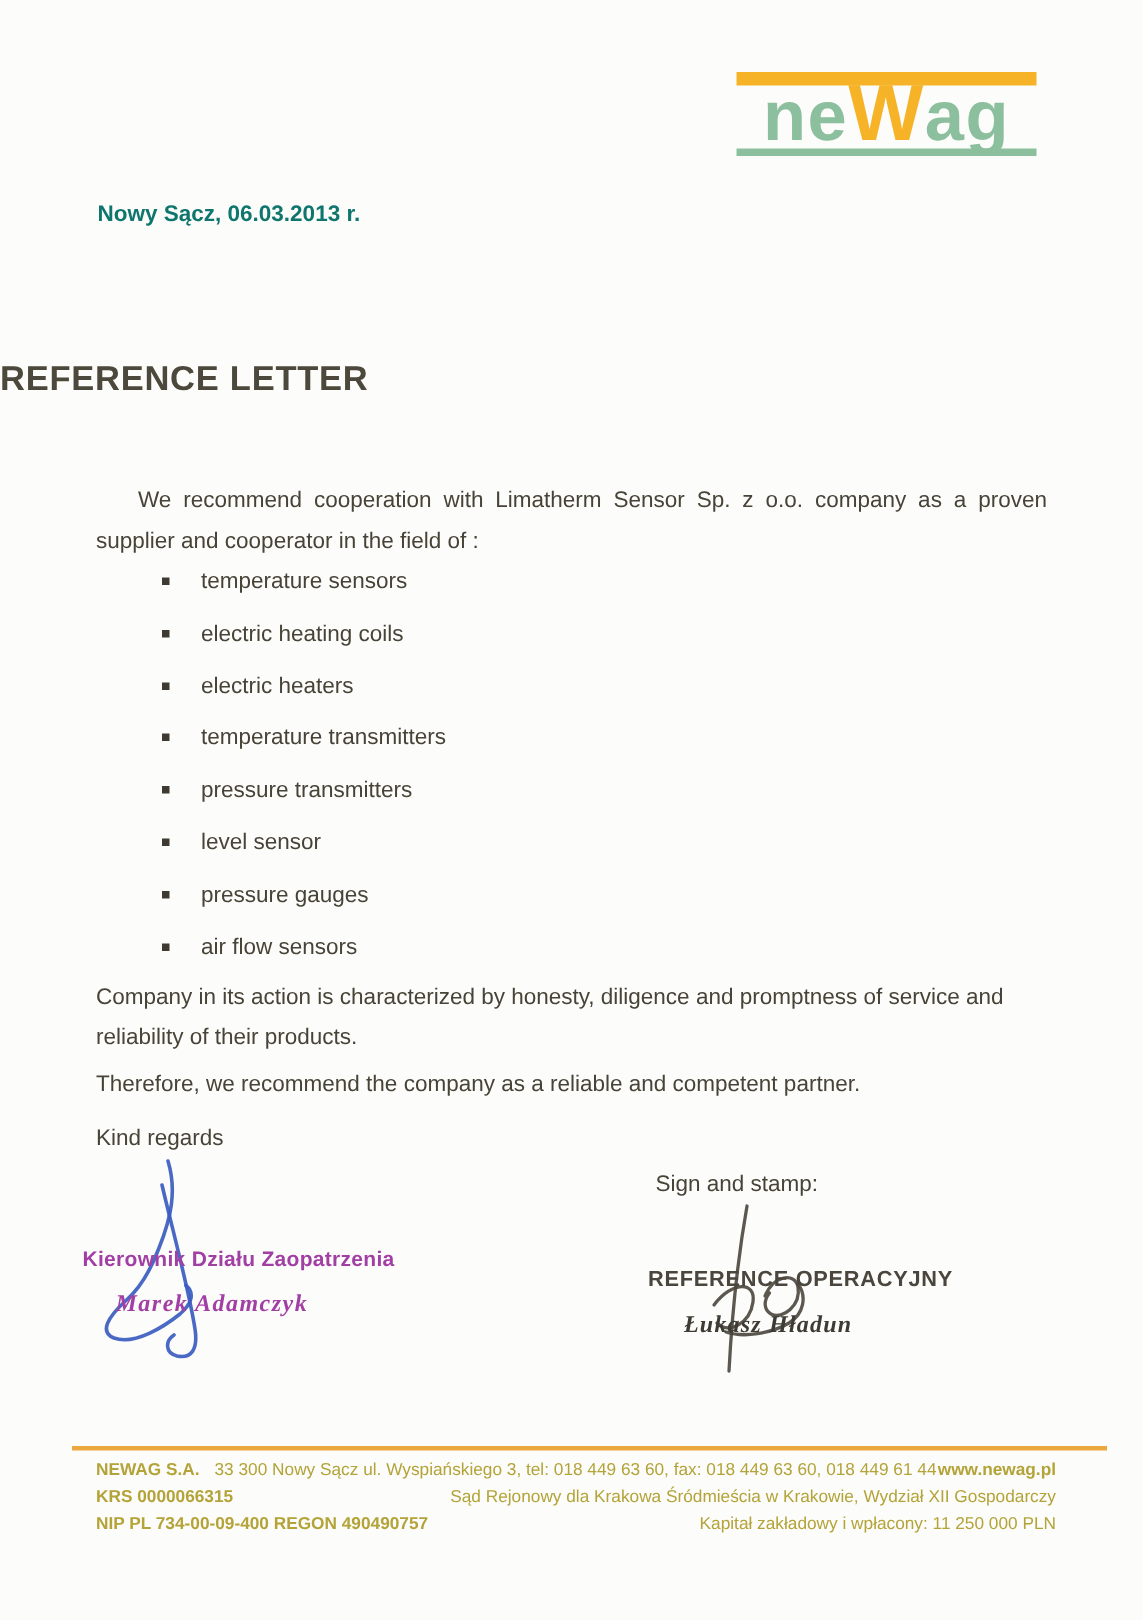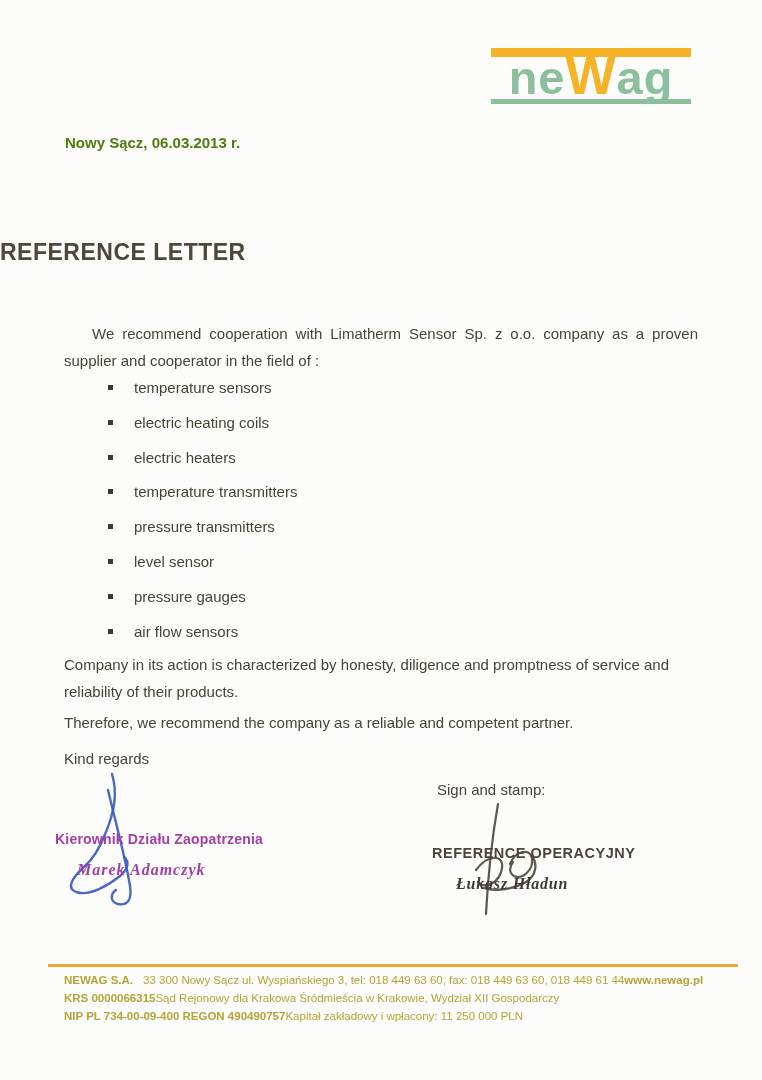--- a/index.html
+++ b/index.html
@@ -20,21 +20,21 @@
   .logo-bar-top { position: absolute; top: 6px; left: 0; right: 0; height: 9px; background: #f6b327; }
   .logo-bar-bottom { position: absolute; bottom: 0; left: 0; right: 0; height: 5px; background: #8cbf9d; }
   .logo-text {
     position: absolute; bottom: 2px; left: 2px; width: 196px;
     font-weight: bold; line-height: 1; letter-spacing: 1px;
     font-size: 47px; color: #8cbf9d; text-align: center;
   }
   .logo-text .lg-w { color: #f6b327; font-size: 53px; }
 
   
-  .date-line { position: absolute; left: 65px; top: 134px; font-size: 15px; font-weight: bold; color: #4d7c0f; }
+  .date-line { position: absolute; left: 65px; top: 134px; font-size: 15px; font-weight: bold; color: #0f766e; }
   .letter-title {
     position: absolute; left: 0; top: 239px; width: 100%;
     text-align: left; font-size: 23px; font-weight: 600;
     letter-spacing: 0.5px; color: #4c483c;
   }
   .para { position: absolute; left: 64px; width: 634px; font-size: 15px; line-height: 27px; color: #474337; }
   .intro { top: 320px; text-align: justify; text-indent: 28px; }
   .quality { top: 651px; }
   .recommend { top: 709px; }
   .closing { top: 745px; }
@@ -69,21 +69,21 @@
     position: absolute; left: 456px; top: 875px;
     font-family: "Liberation Serif", serif; font-style: italic; font-weight: bold;
     font-size: 16px; color: #3e3b34; letter-spacing: 0.8px;
   }
   .sig-dark { position: absolute; left: 462px; top: 798px; width: 112px; height: 122px; }
   .sig-dark path { stroke: #4a463c; fill: none; stroke-width: 2.2; stroke-linecap: round; opacity: 0.9; }
 
   
   .footer-rule { position: absolute; left: 48px; top: 964px; width: 690px; height: 3px; background: #eaa83e; }
   .footer { position: absolute; left: 64px; top: 971px; width: 640px; font-size: 11.5px; line-height: 18px; color: #b3a338; }
-  .footer-row { display: flex; white-space: nowrap; }
+  .footer-row { display: flex; justify-content: space-between; white-space: nowrap; }
   .footer b { font-weight: bold; }
   .footer .gap { margin-right: 10px; }
 </style>
 </head>
 <body>
 
 <div class="page">
 
   <div class="logo">
     <div class="logo-bar-top"></div>

